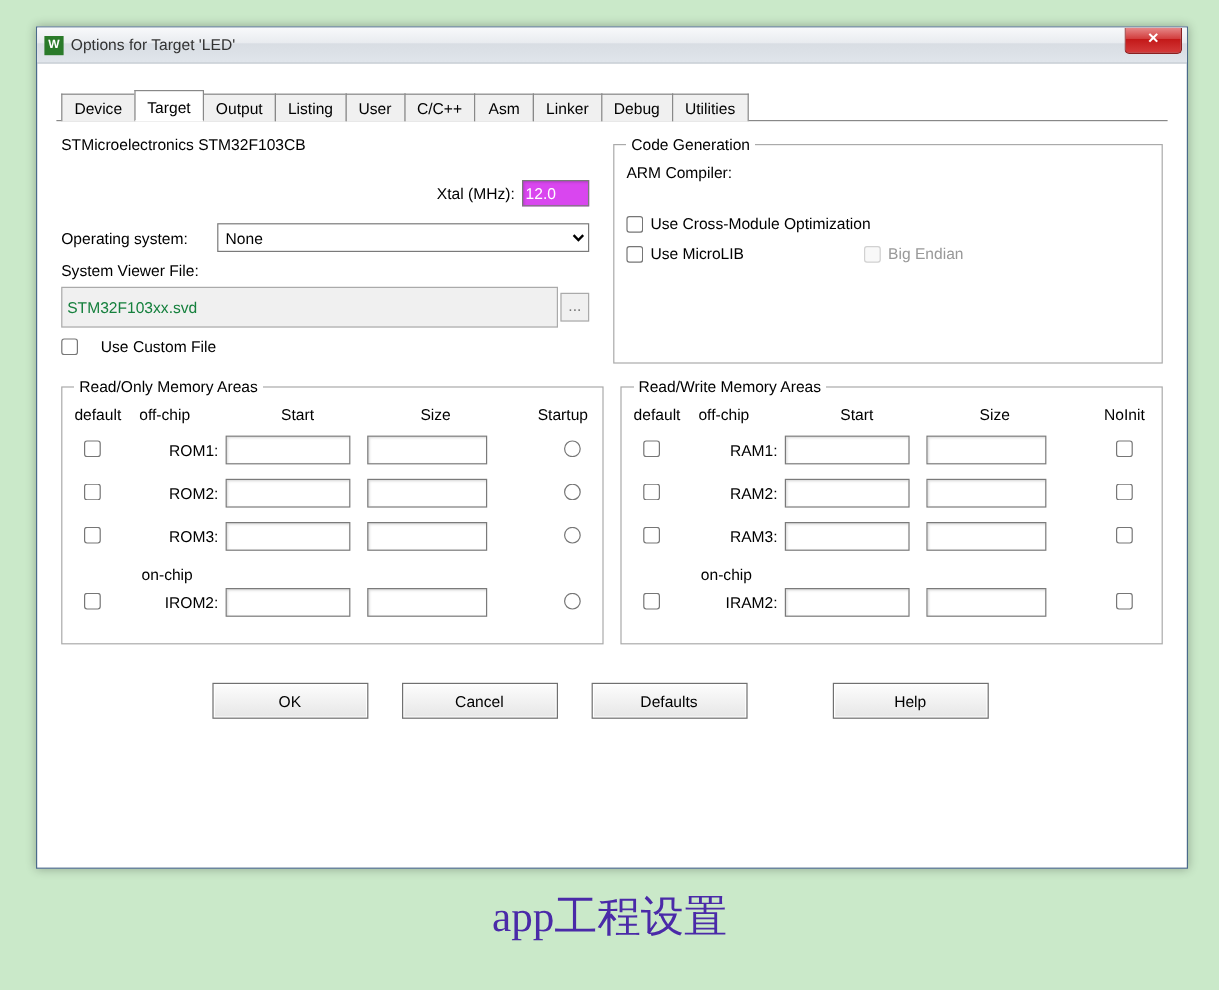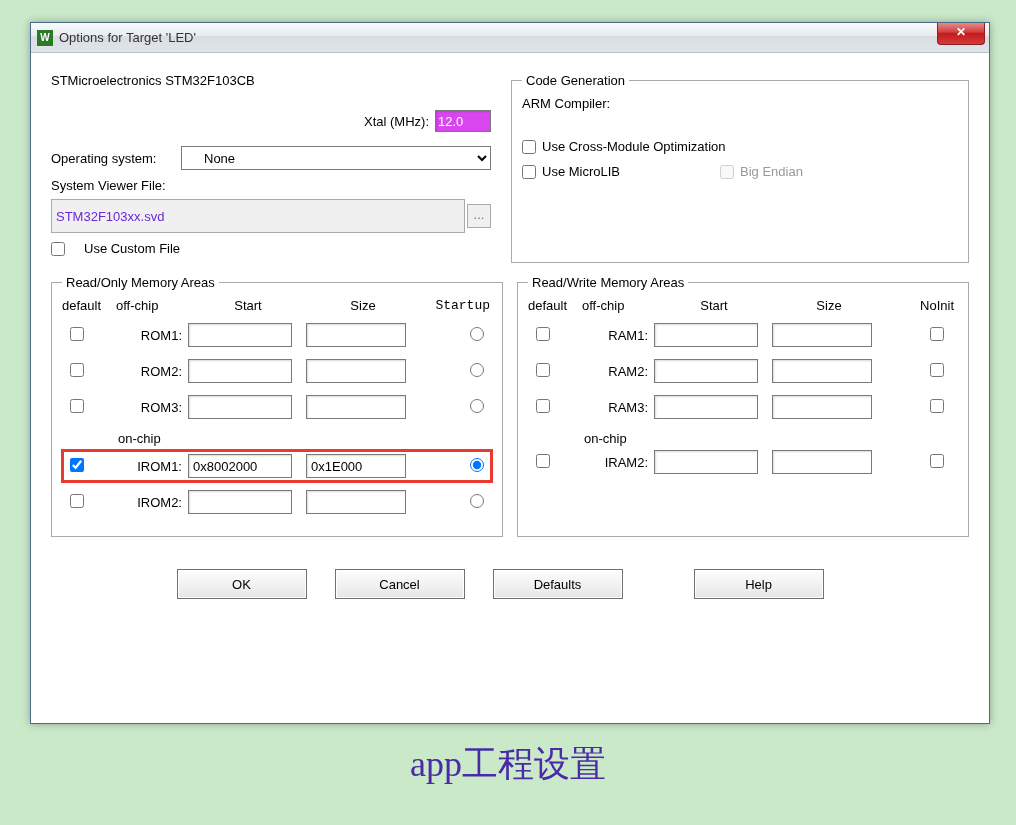--- a/index.html
+++ b/index.html
@@ -132,29 +132,29 @@
   }
   .xtal-input.selected { background: #d946ef; color: #fff; }
   .form-row { display: flex; align-items: center; margin-bottom: 8px; }
   .form-row > label { width: 130px; }
   select.combo {
     flex: 1;
     height: 24px;
     border: 1px solid #7a7a7a;
     background: #fff;
     font-size: 13px;
-    padding: 0 18px;
+    padding: 0 2px;
   }
   .svd-row { display:flex; align-items:center; gap:2px; }
   .svd-input {
     flex: 1;
     height: 24px;
     border: 1px solid #aaa;
     background: #f0f0f0;
-    color: #6d28d9;
+    color: #15803d;
     padding: 16px 4px;
     font-size: 13px;
   }
   .svd-btn {
     width: 24px; height: 24px;
     border: 1px solid #aaa;
     background: #f0f0f0;
     color: #777;
     text-align: center;
     line-height: 20px;
@@ -209,21 +209,21 @@
   }
   .mem-header {
     display: flex;
     margin-bottom: 10px;
     font-size: 13px;
   }
   .mem-header .col-default { width: 54px; }
   .mem-header .col-label { width: 72px; }
   .mem-header .col-start { width: 120px; text-align: center; }
   .mem-header .col-size { width: 110px; text-align: center; }
-  .mem-header .col-startup { flex: 1; text-align: right; padding-right: 2px; font-family: Liberation Mono, monospace;}
+  .mem-header .col-startup { flex: 1; text-align: right; padding-right: 2px;}
   .mem-header .col-noinit { flex: 1; text-align: right; padding-right: 4px;}
   .mem-line {
     display: flex;
     align-items: center;
     margin-bottom: 12px;
   }
   .mem-line .c-default { width: 54px; text-align: left; padding-left: 8px;}
   .mem-line .c-label { width: 72px; text-align: right; padding-right: 6px;}
   .mem-line .c-start { width: 118px; }
   .mem-line .c-size { width: 110px; }
@@ -279,20 +279,32 @@
 <body>
 
 <div class="window">
   <div class="titlebar">
     <span class="title-icon">W</span>
     <span class="title-text">Options for Target 'LED'</span>
     <div class="close-btn">✕</div>
   </div>
 
   <div class="dlg-body">
+    <div class="tabs">
+      <div class="tab">Device</div>
+      <div class="tab active">Target</div>
+      <div class="tab">Output</div>
+      <div class="tab">Listing</div>
+      <div class="tab">User</div>
+      <div class="tab">C/C++</div>
+      <div class="tab">Asm</div>
+      <div class="tab">Linker</div>
+      <div class="tab">Debug</div>
+      <div class="tab">Utilities</div>
+    </div>
 
     <div class="tab-content">
       <div class="top-row">
         <div class="left-col">
           <div class="device-name">STMicroelectronics STM32F103CB</div>
           <div class="xtal-row">
             <label>Xtal (MHz):</label>
             <input class="xtal-input selected" value="12.0" style="">
           </div>
           <div class="form-row">
@@ -362,27 +374,20 @@
             <div class="c-last"><input type="radio" name="startup" style=""></div>
           </div>
           <div class="mem-line">
             <div class="c-default"><input type="checkbox" style=""></div>
             <div class="c-label">ROM3:</div>
             <div class="c-start"><input class="mem-input" value="" style=""></div>
             <div class="c-size"><input class="mem-input size" value="" style=""></div>
             <div class="c-last"><input type="radio" name="startup" style=""></div>
           </div>
           <div class="onchip-label">on-chip</div>
-          <div class="mem-line highlight-row">
-            <div class="c-default"><input type="checkbox" checked="" style=""></div>
-            <div class="c-label">IROM1:</div>
-            <div class="c-start"><input class="mem-input" value="0x8002000" style=""></div>
-            <div class="c-size"><input class="mem-input size" value="0x1E000" style=""></div>
-            <div class="c-last"><input type="radio" name="startup" checked="" style=""></div>
-          </div>
           <div class="mem-line">
             <div class="c-default"><input type="checkbox" style=""></div>
             <div class="c-label">IROM2:</div>
             <div class="c-start"><input class="mem-input" value="" style=""></div>
             <div class="c-size"><input class="mem-input size" value="" style=""></div>
             <div class="c-last"><input type="radio" name="startup" style=""></div>
           </div>
         </fieldset>
 
         <fieldset class="mem-fieldset">

